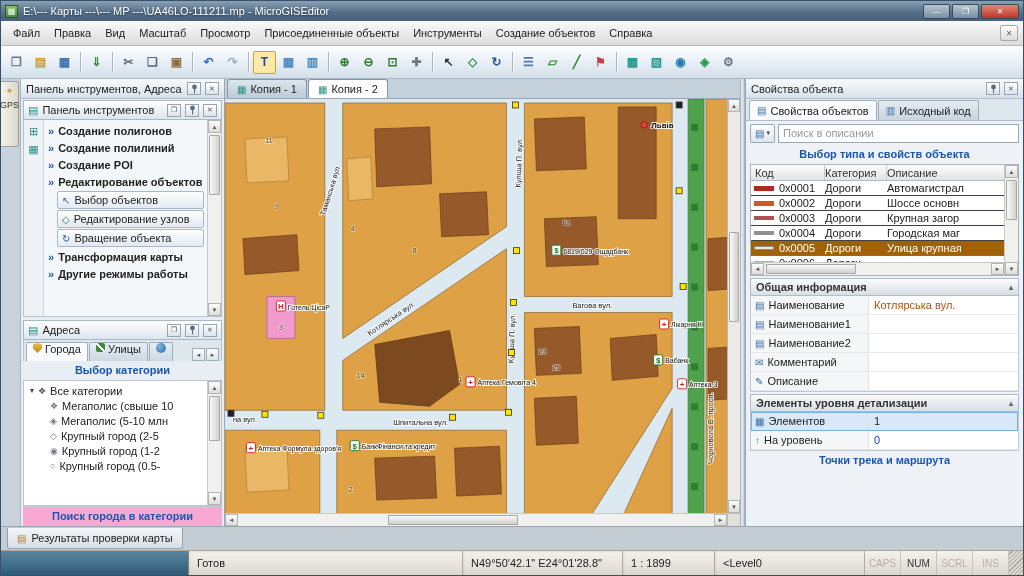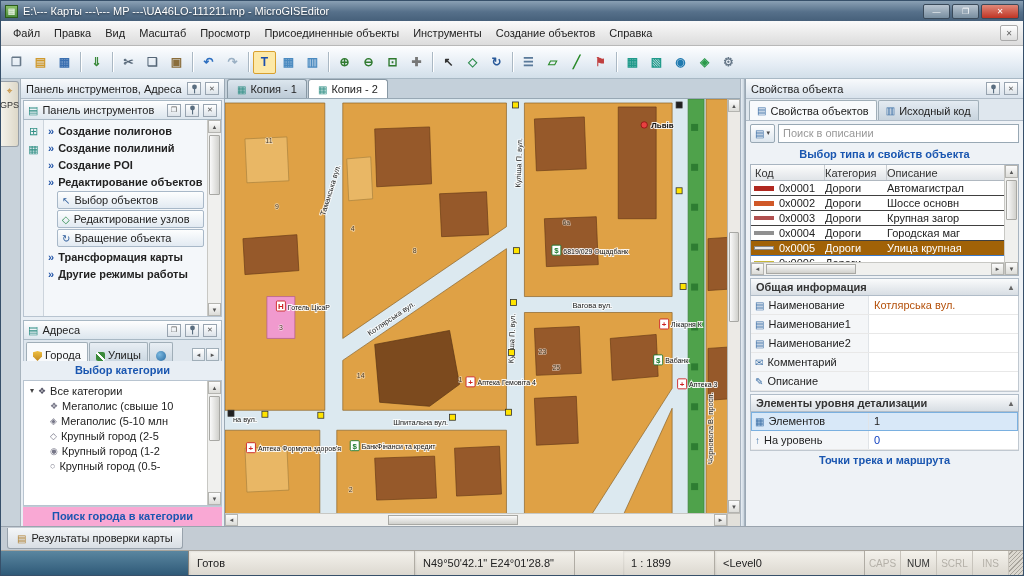--- a/index.html
+++ b/index.html
@@ -48,21 +48,21 @@
   .mini-icon { font-size:11px; color:#2f8f84; }
   .tools-list { flex:1; padding:2px 1px; overflow:hidden; min-width:0; }
   .tool-group { height:17px; display:flex; align-items:center; gap:4px; padding:0 3px; font-weight:bold; white-space:nowrap; overflow:hidden; }
   .chev { color:#2456a8; }
   .tool-item { height:18px; margin:1px 2px 1px 12px; border:1px solid #a8b8c8; background:linear-gradient(#fdfefe,#e2eaf2); border-radius:2px; display:flex; align-items:center; gap:4px; padding:0 4px; white-space:nowrap; overflow:hidden; }
   .ti-glyph { font-size:10px; }
 
   .addr-panel { flex:1; display:flex; flex-direction:column; min-height:0; margin-top:2px; }
   .addr-tabs { height:21px; display:flex; align-items:flex-end; background:#dfe7ee; border-left:1px solid #b8c4d0; border-right:1px solid #b8c4d0; margin:0 2px; padding:1px 2px 0; flex:0 0 auto; }
   .tabs-inner { display:flex; gap:1px; align-items:flex-end; }
-  .addr-tab { height:19px; display:flex; align-items:flex-end; gap:3px; padding:0 6px; border:1px solid #a0aeb8; border-bottom:none; border-radius:2px 2px 0 0; background:linear-gradient(#e8eef4,#ccd8e2); }
+  .addr-tab { height:19px; display:flex; align-items:flex-start; gap:3px; padding:0 6px; border:1px solid #a0aeb8; border-bottom:none; border-radius:2px 2px 0 0; background:linear-gradient(#e8eef4,#ccd8e2); }
   .addr-tab.active { background:#f8fafc; }
   .tab-scroll { margin-left:auto; display:flex; gap:1px; }
   .ts-btn { width:13px; height:13px; border:1px solid #a0aeb8; background:linear-gradient(#fff,#dde4ea); font-size:7px; color:#555; display:flex; align-items:center; justify-content:center; }
   .ticon { display:inline-block; }
   .icon-shield { width:9px; height:10px; background:linear-gradient(#f0c040,#c08820); clip-path:polygon(50% 0,100% 12%,100% 55%,50% 100%,0 55%,0 12%); }
   .icon-road { width:9px; height:9px; border-radius:2px; background:linear-gradient(45deg,#3a8a3a 42%,#fff 42%,#fff 58%,#3a8a3a 58%); }
   .icon-globe { width:10px; height:10px; border-radius:50%; background:radial-gradient(circle at 35% 35%,#7ab8e0,#2a6aa0); }
   .blue-link { text-align:center; color:#1a56b0; font-weight:bold; padding:3px 0 4px; flex:0 0 auto; }
   .addr-body { flex:1; display:flex; margin:0 2px; border:1px solid #b8c4d0; background:#fff; min-height:0; }
   .tree { flex:1; padding:2px 0; overflow:hidden; min-width:0; }
@@ -140,21 +140,21 @@
 
   
   .results-row { height:24px; background:#c4ccd4; border-top:1px solid #9aa4ae; display:flex; align-items:flex-start; padding:1px 0 0 6px; flex:0 0 auto; }
   .results-tab { height:21px; display:flex; align-items:center; gap:5px; padding:0 9px; background:linear-gradient(#f4f6f8,#d8dee4); border:1px solid #98a2ac; border-top:none; border-radius:0 0 3px 3px; }
   .rt-icon { color:#b08030; font-size:10px; }
   .statusbar { height:25px; background:linear-gradient(#f4f2ec,#dcd8d0); border-top:1px solid #a8a49c; display:flex; align-items:stretch; flex:0 0 auto; }
   .sb-dark { width:188px; background:linear-gradient(#5a86a0,#2f5a78); border-right:1px solid #88847c; flex:0 0 auto; }
   .sb-seg { display:flex; align-items:center; padding:0 8px; border-right:1px solid #b0aca4; box-shadow:inset 1px 1px 2px rgba(0,0,0,.07); white-space:nowrap; overflow:hidden; }
   .sb-status { flex:1; min-width:0; }
   .sb-coords { width:160px; flex:0 0 auto; }
-  .sb-scale { width:92px; flex:0 0 auto;margin-left:48px; }
+  .sb-scale { width:92px; flex:0 0 auto; }
   .sb-level { width:150px; flex:0 0 auto; }
   .sb-inds { display:flex; flex:0 0 auto; }
   .sb-ind { width:36px; display:flex; align-items:center; justify-content:center; color:#b4b0a8; border-right:1px solid #c8c4bc; font-size:10px; }
   .sb-ind.on { color:#333; }
   .sb-grip { width:14px; background:repeating-linear-gradient(135deg,#dcd8d0 0 2px,#a8a49c 2px 3px); flex:0 0 auto; }
   .pin { display:block; }
 </style>
 </head>
 <body>
 

